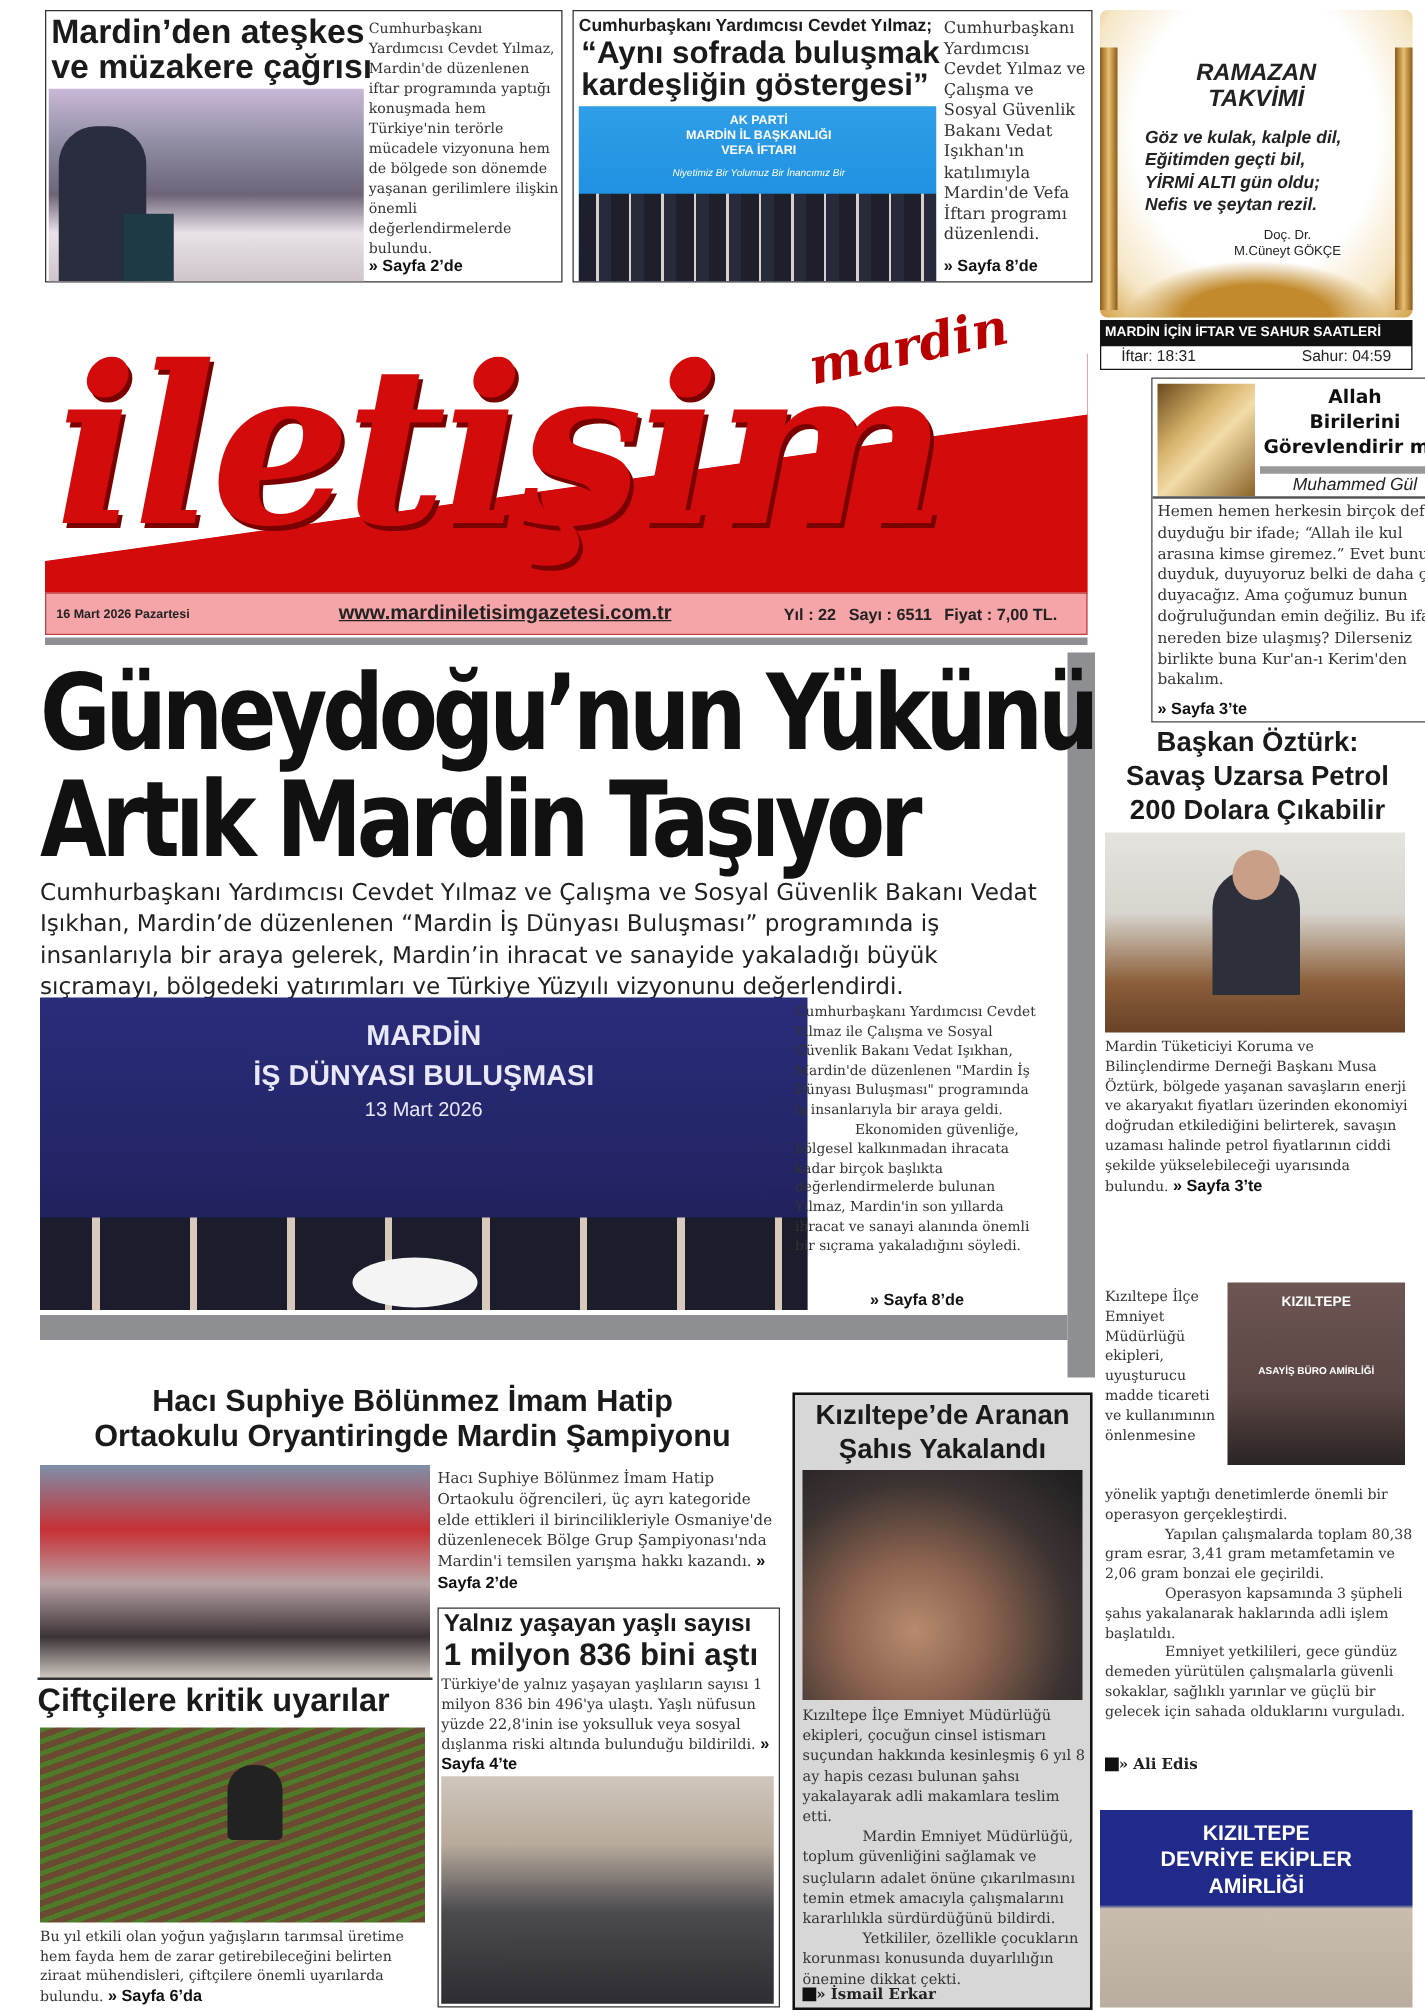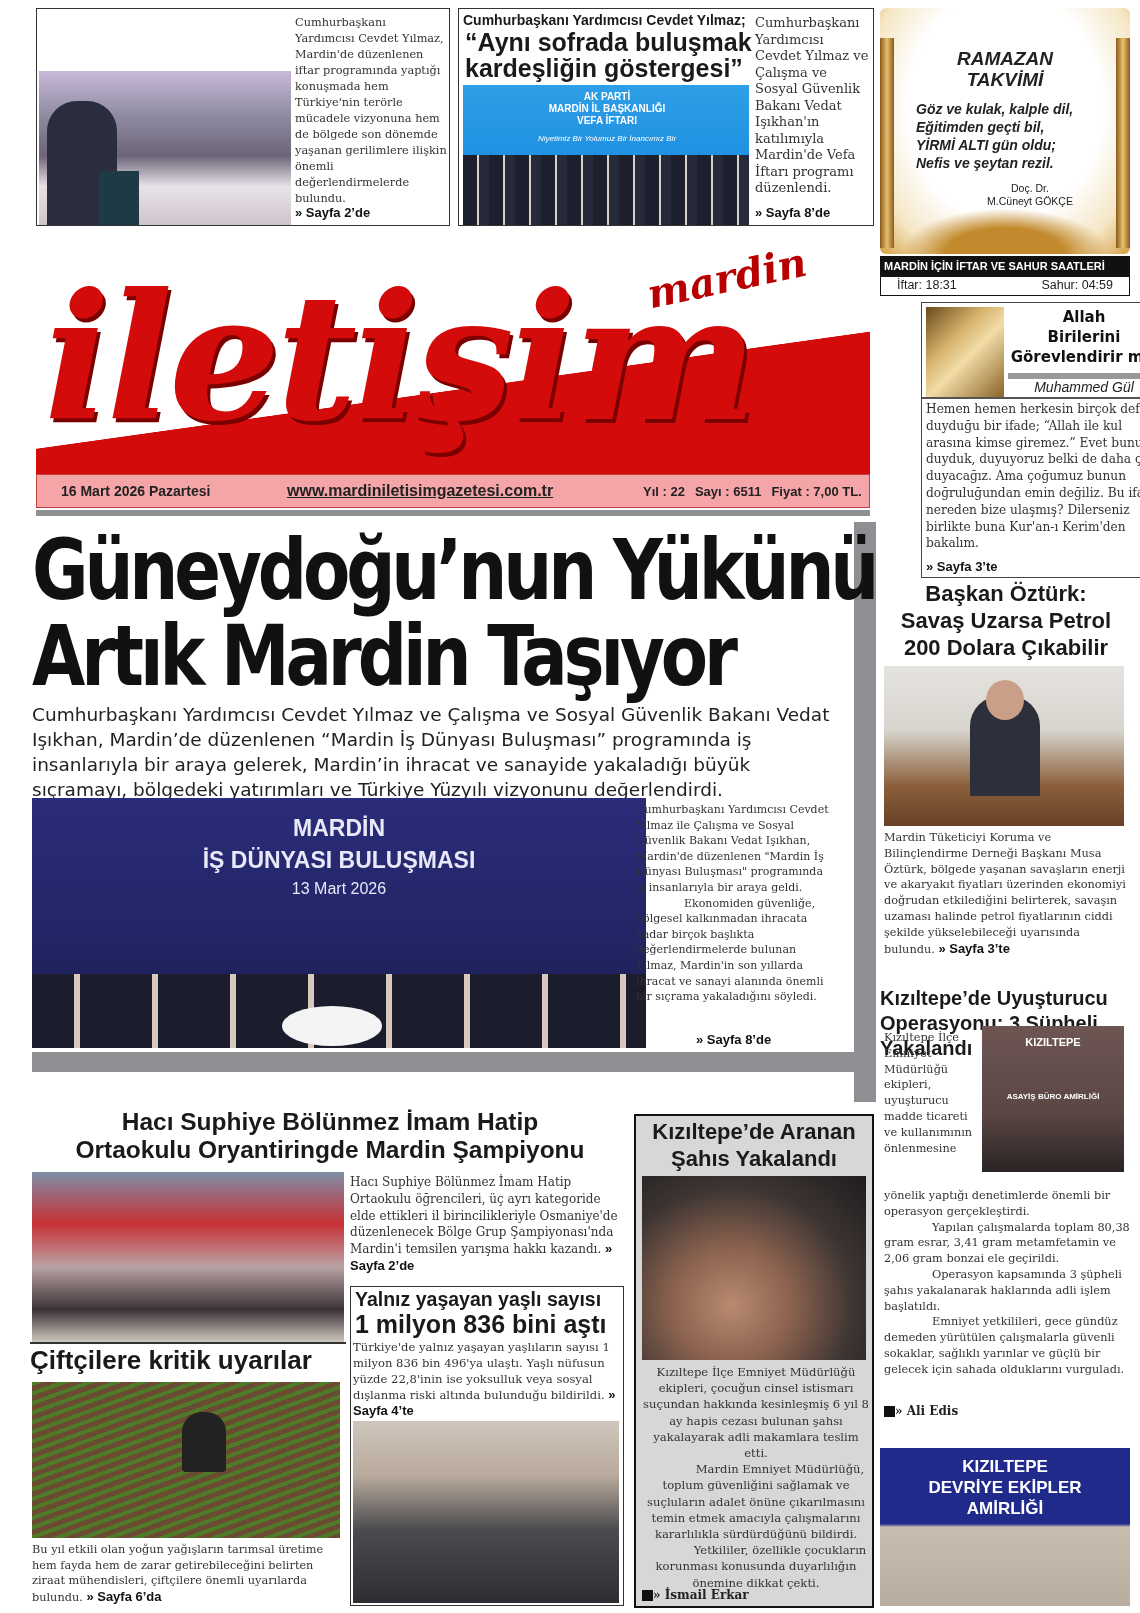--- a/index.html
+++ b/index.html
@@ -28,20 +28,24 @@
 
   
   #headline-area { left: 30px; top: 522px; width: 846px; height: 582px; }
   .mega { font-family: "DejaVu Sans", sans-serif; font-weight: bold; color: #111; font-size: 84px; letter-spacing: -5px; transform: scaleX(0.82); transform-origin: left; white-space: nowrap; line-height: 1; }
   .lead { font-family: "DejaVu Sans", sans-serif; font-size: 18.5px; line-height: 25px; color: #222; }
 </style>
 </head>
 <body>
 
 <div class="box" id="top1">
+  <div class="hd abs" style="left:4px;top:2px;font-size:27px;">
+    <div>Mardin’den ateşkes</div>
+    <div>ve müzakere çağrısı</div>
+  </div>
   <div class="photo" style="left:2px;top:62px;width:252px;height:154px;background:linear-gradient(180deg,#c9b8d8 0%,#8d8aa0 30%,#6d6478 55%,#e8e2e8 75%,#cfc4cc 100%);">
     <div class="abs" style="left:8px;top:30px;width:70px;height:124px;background:#2a2d3d;border-radius:30px 30px 0 0;"></div>
     <div class="abs" style="left:60px;top:100px;width:40px;height:54px;background:#1e3a45;"></div>
   </div>
   <div class="abs body-text" style="left:258px;top:6px;width:152px;">Cumhurbaşkanı Yardımcısı Cevdet Yılmaz, Mardin'de düzenlenen iftar programında yaptığı konuşmada hem Türkiye'nin terörle mücadele vizyonuna hem de bölgede son dönemde yaşanan gerilimlere ilişkin önemli değerlendirmelerde bulundu.</div>
   <div class="abs ref" style="left:258px;top:196px;">» Sayfa 2’de</div>
 </div>
 
 <div class="box" id="top2">
   <div class="hd abs" style="left:4px;top:4px;font-size:14px;">Cumhurbaşkanı Yardımcısı Cevdet Yılmaz;</div>
@@ -103,21 +107,21 @@
   <div class="abs ref" style="left:4px;top:256px;">» Sayfa 3’te</div>
 </div>
 
 <div class="abs" id="logo">
   <div class="abs" style="left:0;top:70px;width:900px;height:240px;background:#d40b0b;transform:skewY(-8deg);transform-origin:left bottom;top:150px;"></div>
   <div class="abs" style="left:0;top:0;width:834px;height:225px;background:linear-gradient(172deg,#fff 58%,#d40b0b 58.2%);"></div>
   <div class="logo-word">iletişim</div>
   <div class="logo-mardin">mardin</div>
 </div>
 <div class="abs" id="infobar">
-  <span style="margin-left:24px;font-size:14px;width:226px;">16 Mart 2026 Pazartesi</span>
+  <span style="margin-left:8px;font-size:10px;width:226px;">16 Mart 2026 Pazartesi</span>
   <span style="font-size:16px;text-decoration:underline;width:356px;">www.mardiniletisimgazetesi.com.tr</span>
   <span style="font-size:13px;margin-right:10px;">Yıl : 22</span>
   <span style="font-size:13px;margin-right:10px;">Sayı : 6511</span>
   <span style="font-size:13px;">Fiyat : 7,00 TL.</span>
 </div>
 <div class="abs" style="left:36px;top:510px;width:834px;height:6px;background:#8e8f92;"></div>
 
 <div class="abs" id="headline-area">
   <div class="abs" style="right:0;top:0;width:22px;height:580px;background:#8e8f92;"></div>
   <div class="abs mega" style="left:2px;top:6px;">Güneydoğu’nun Yükünü</div>
@@ -149,25 +153,20 @@
   <div class="photo" style="left:4px;top:86px;width:240px;height:160px;background:linear-gradient(180deg,#e5e3de 0%,#d8d5cf 40%,#8b5f3a 75%,#6a4128 100%);">
     <div class="abs" style="left:86px;top:30px;width:70px;height:100px;background:#2d2f3a;border-radius:30px 30px 0 0;"></div>
     <div class="abs" style="left:102px;top:14px;width:38px;height:40px;background:#c9a087;border-radius:50%;"></div>
   </div>
   <div class="abs body-text" style="left:4px;top:250px;width:246px;font-size:11.3px;line-height:15.8px;">
     <span>Mardin Tüketiciyi Koruma ve Bilinçlendirme Derneği Başkanı Musa Öztürk, bölgede yaşanan savaşların enerji ve akaryakıt fiyatları üzerinden ekonomiyi doğrudan etkilediğini belirterek, savaşın uzaması halinde petrol fiyatlarının ciddi şekilde yükselebileceği uyarısında bulundu.</span> <span class="ref">» Sayfa 3’te</span>
   </div>
 </div>
 
 <div class="abs" style="left:880px;top:986px;width:252px;height:420px;">
-  <div class="hd" style="font-size:20px;line-height:25px;">
-    <div>Kızıltepe’de Uyuşturucu</div>
-    <div>Operasyonu: 3 Şüpheli</div>
-    <div>Yakalandı</div>
-  </div>
   <div class="photo" style="left:102px;top:40px;width:142px;height:146px;background:linear-gradient(180deg,#6d5552 0%,#5a4644 60%,#2a2424 100%);">
     <div class="abs" style="left:0;top:10px;width:142px;text-align:center;color:#fff;font-family:'Liberation Sans',sans-serif;font-weight:bold;font-size:11px;">KIZILTEPE</div>
     <div class="abs" style="left:0;top:66px;width:142px;text-align:center;color:#fff;font-family:Liberation Sans, sans-serif;font-weight:bold;font-size:8px;">ASAYİŞ BÜRO AMİRLİĞİ</div>
   </div>
   <div class="abs body-text" style="left:4px;top:44px;width:96px;font-size:11.3px;line-height:15.8px;">Kızıltepe İlçe Emniyet Müdürlüğü ekipleri, uyuşturucu madde ticareti ve kullanımının önlenmesine</div>
   <div class="abs body-text" style="left:4px;top:202px;width:246px;font-size:11.3px;line-height:15.8px;">
     <div>yönelik yaptığı denetimlerde önemli bir operasyon gerçekleştirdi.</div>
     <div style="text-indent:48px;">Yapılan çalışmalarda toplam 80,38 gram esrar, 3,41 gram metamfetamin ve 2,06 gram bonzai ele geçirildi.</div>
     <div style="text-indent:48px;">Operasyon kapsamında 3 şüpheli şahıs yakalanarak haklarında adli işlem başlatıldı.</div>
     <div style="text-indent:48px;">Emniyet yetkilileri, gece gündüz demeden yürütülen çalışmalarla güvenli sokaklar, sağlıklı yarınlar ve güçlü bir gelecek için sahada olduklarını vurguladı.</div>
@@ -214,21 +213,21 @@
   </div>
   <div class="photo" style="left:2px;top:134px;width:266px;height:182px;background:linear-gradient(180deg,#cfc6bc 0%,#b8aa9c 30%,#4b4a4e 60%,#2e2d33 100%);"></div>
 </div>
 
 <div class="abs" style="left:634px;top:1114px;width:240px;height:494px;border:2.5px solid #111;background:#d7d7d7;">
   <div class="hd" style="text-align:center;font-size:22px;line-height:27px;margin-top:2px;">
     <div>Kızıltepe’de Aranan</div>
     <div>Şahıs Yakalandı</div>
   </div>
   <div class="photo" style="left:6px;top:60px;width:224px;height:184px;background:radial-gradient(ellipse at 40% 70%,#b88a70 0%,#8e6450 30%,#3c3432 65%,#1e1c1e 100%);"></div>
-  <div class="abs body-text" style="left:6px;top:248px;width:228px;font-size:11.6px;line-height:16.2px;text-align:center;">
+  <div class="abs body-text" style="left:6px;top:248px;width:228px;font-size:11.6px;line-height:16.2px;">
     <div>Kızıltepe İlçe Emniyet Müdürlüğü ekipleri, çocuğun cinsel istismarı suçundan hakkında kesinleşmiş 6 yıl 8 ay hapis cezası bulunan şahsı yakalayarak adli makamlara teslim etti.</div>
     <div style="text-indent:48px;">Mardin Emniyet Müdürlüğü, toplum güvenliğini sağlamak ve suçluların adalet önüne çıkarılmasını temin etmek amacıyla çalışmalarını kararlılıkla sürdürdüğünü bildirdi.</div>
     <div style="text-indent:48px;">Yetkililer, özellikle çocukların korunması konusunda duyarlılığın önemine dikkat çekti.</div>
   </div>
   <div class="abs" style="left:6px;top:472px;font-family:'DejaVu Serif',serif;font-weight:bold;font-size:12px;">
     <span style="display:inline-block;width:11px;height:11px;background:#111;vertical-align:middle;"></span><span>» İsmail Erkar</span>
   </div>
 </div>
 
 </body></html>

